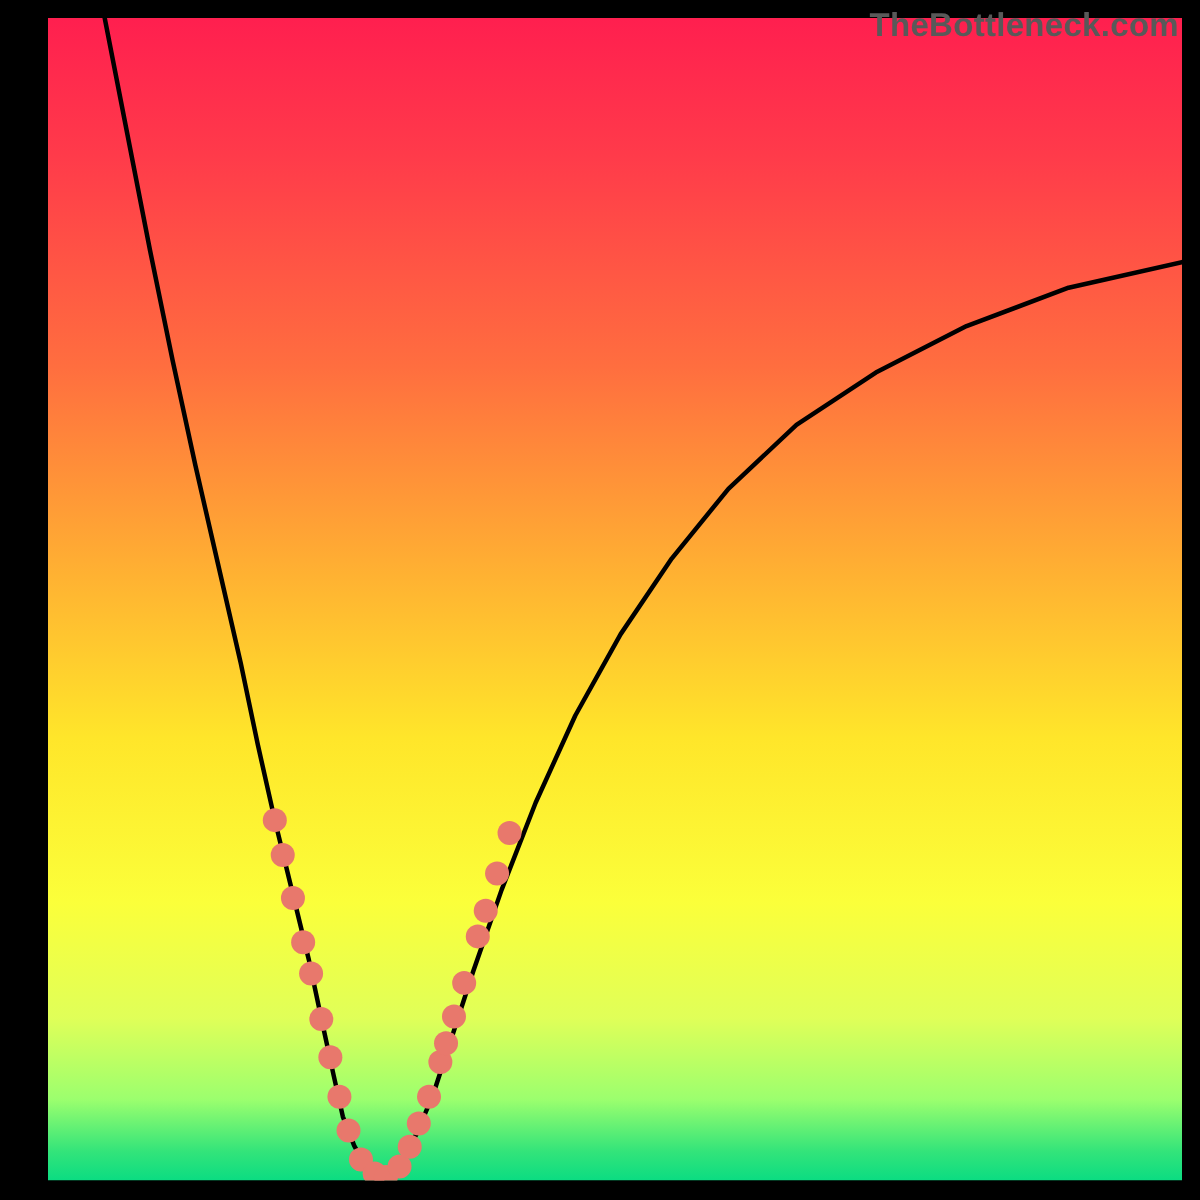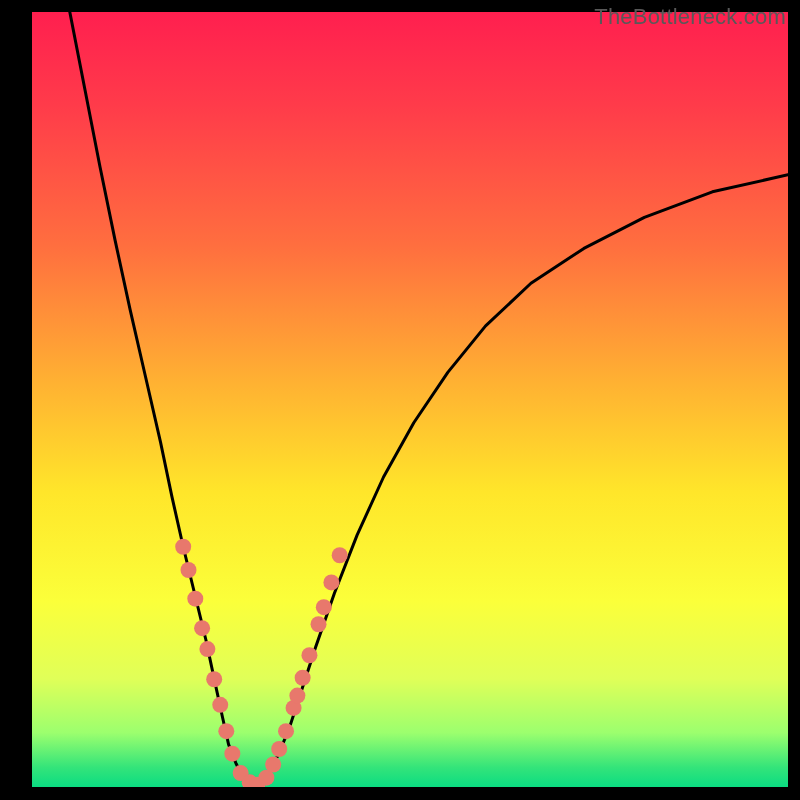--- a/index.html
+++ b/index.html
@@ -25,21 +25,21 @@
     top: 0;
     width: 756px;
     height: 775px;
   }
   .watermark {
     position: absolute;
     top: 4px;
     right: 14px;
     color: #595959;
     font-size: 22px;
-    font-weight: 400;
+    font-weight: 700;
     letter-spacing: 0.2px;
     z-index: 20;
   }
   svg { display: block; }
 </style>
 </head>
 <body>
 
 <div class="watermark">TheBottleneck.com</div>
 

